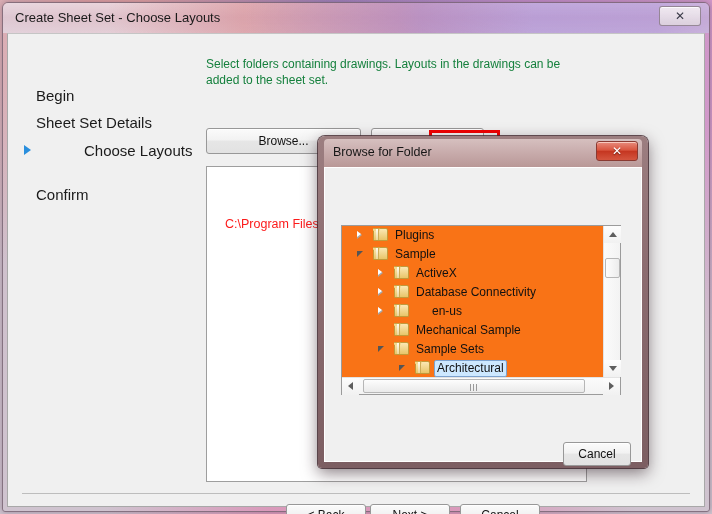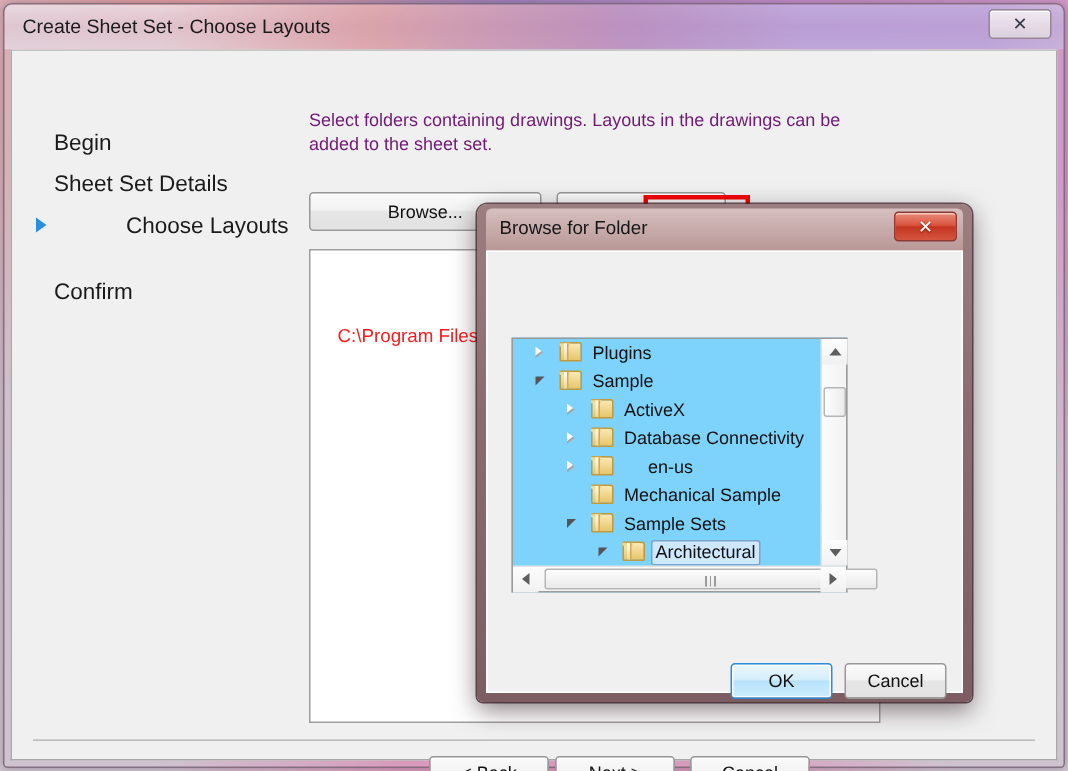--- a/index.html
+++ b/index.html
@@ -74,21 +74,21 @@
   .nav-item.current{ cursor:pointer;margin-left:48px; }
   .nav-arrow{
     position:absolute; left:16px; width:0;height:0;
     border-left:7px solid #2a8fdd; border-top:5px solid transparent; border-bottom:5px solid transparent;
   }
 
   
   #wizard-main{ position:absolute; left:185px; top:0; right:0; height:100%; }
   #intro-text{
     position:absolute; left:13px; top:22px; width:390px;
-    font-size:12px; line-height:16px; color:#701a75;margin-top:16px;
+    font-size:12px; line-height:16px; color:#15803d;
   }
   .win-button{
     position:absolute;
     border:1px solid #989898;
     border-radius:3px;
     background:linear-gradient(180deg,#fbfbfb 0%, #f2f2f2 46%, #e6e6e6 50%, #e2e2e2 100%);
     font-family:"Liberation Sans", sans-serif;
     font-size:12px; color:#111;
     text-align:center; cursor:pointer;
     box-shadow:inset 0 1px 0 rgba(255,255,255,.9);
@@ -149,22 +149,22 @@
     font-family:"DejaVu Sans", sans-serif;
     text-shadow:0 1px 1px rgba(90,20,10,.8);
   }
   #browse-client{
     position:absolute; left:6px; top:31px; right:6px; bottom:6px;
     background:#f0f0f0; border:1px solid #ffffff;
   }
 
   
   #tree-frame{
-    position:absolute; left:16px; top:57px; width:224px; height:170px;
-    background:#7dd3fc; border:1px solid #9b9b9b;
+    position:absolute; left:16px; top:57px; width:280px; height:170px;
+    background:#f97316; border:1px solid #9b9b9b;
   }
   #tree-scroll-area{
     position:absolute; left:0; top:0; right:17px; bottom:0; overflow:hidden;
   }
   .tree-row{
     position:relative; height:19px; white-space:nowrap; cursor:pointer;
   }
   .tree-row .expander{
     position:absolute; top:5px; width:9px; height:9px;
   }
@@ -402,16 +402,15 @@
           </div>
         <div id="tree-hthumb">
             <span class="grip"></span>
           </div>
         <div class="scroll-arrow" style="right:0;top:0;left:auto;">
             <span class="tri right"></span>
           </div>
       </div>
     </div>
 
-    <div class="win-button" id="browse-ok-button">OK</div>
     <div class="win-button" id="browse-cancel-button">Cancel</div>
   </div>
 </div>
 
 </body></html>

